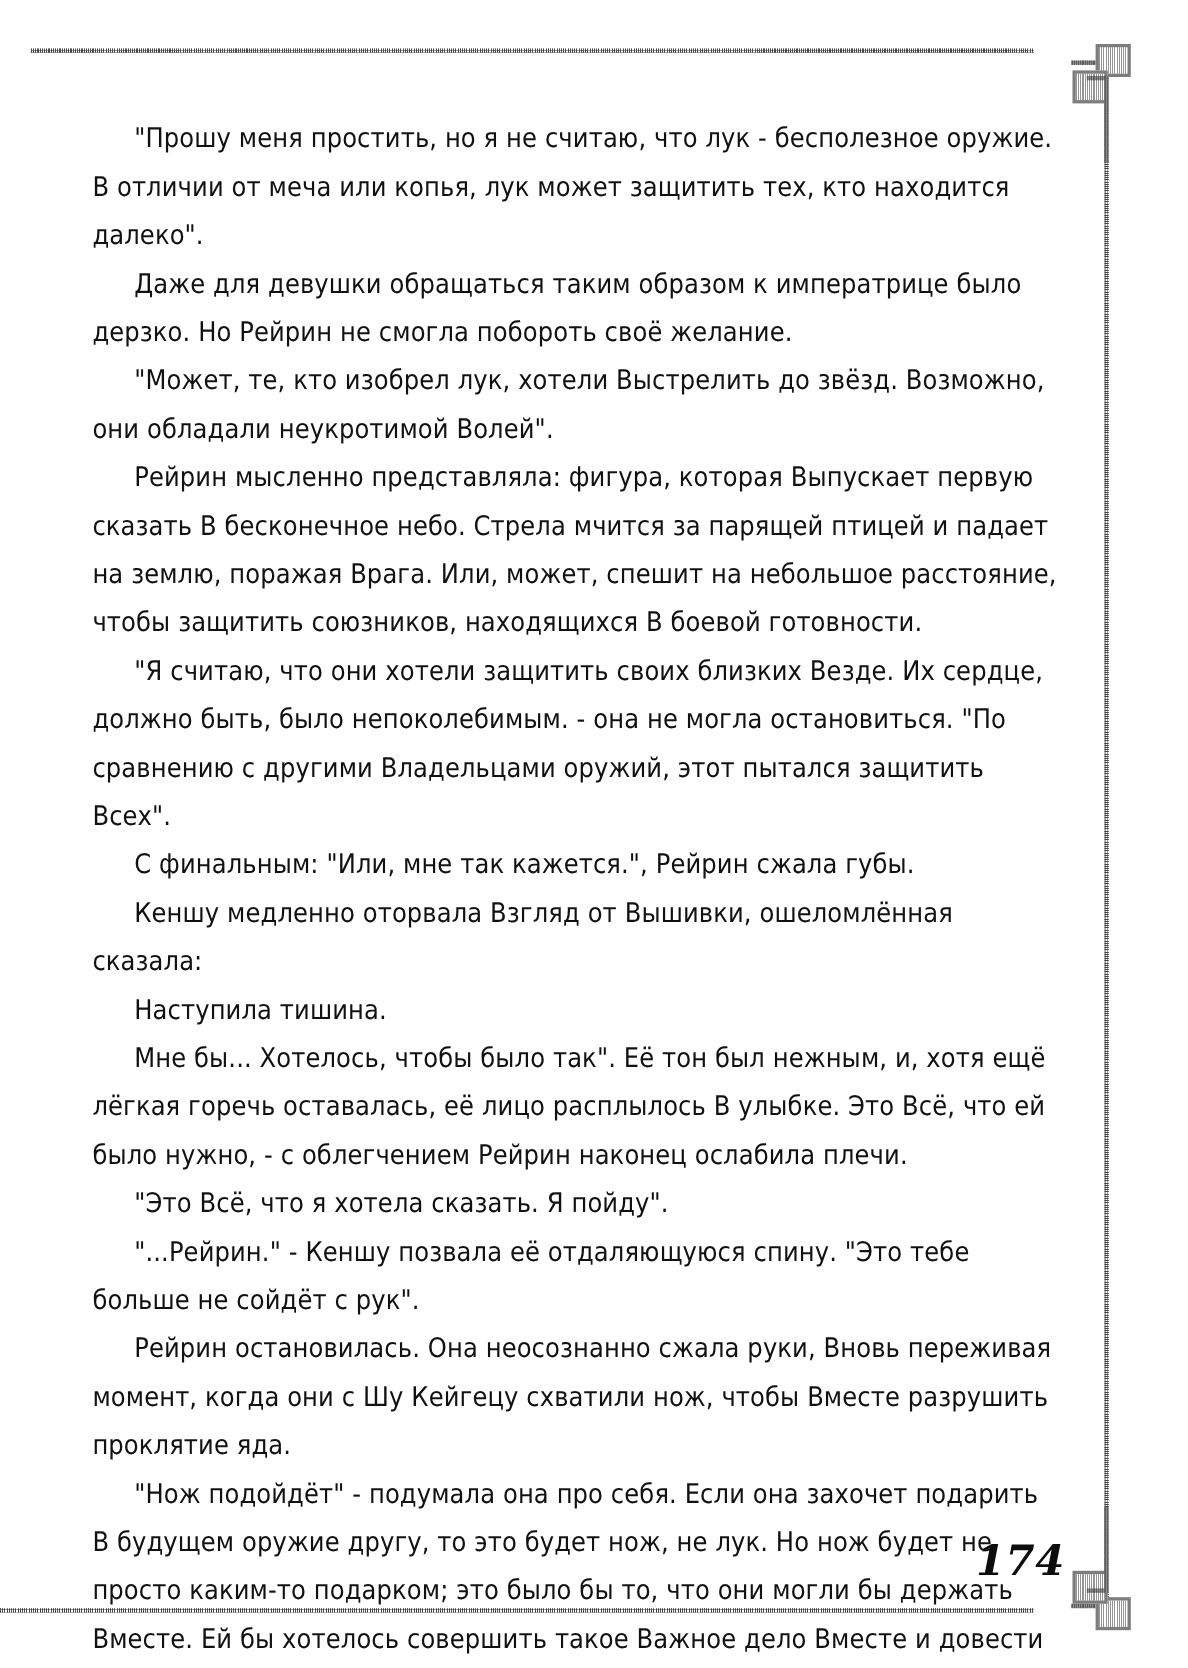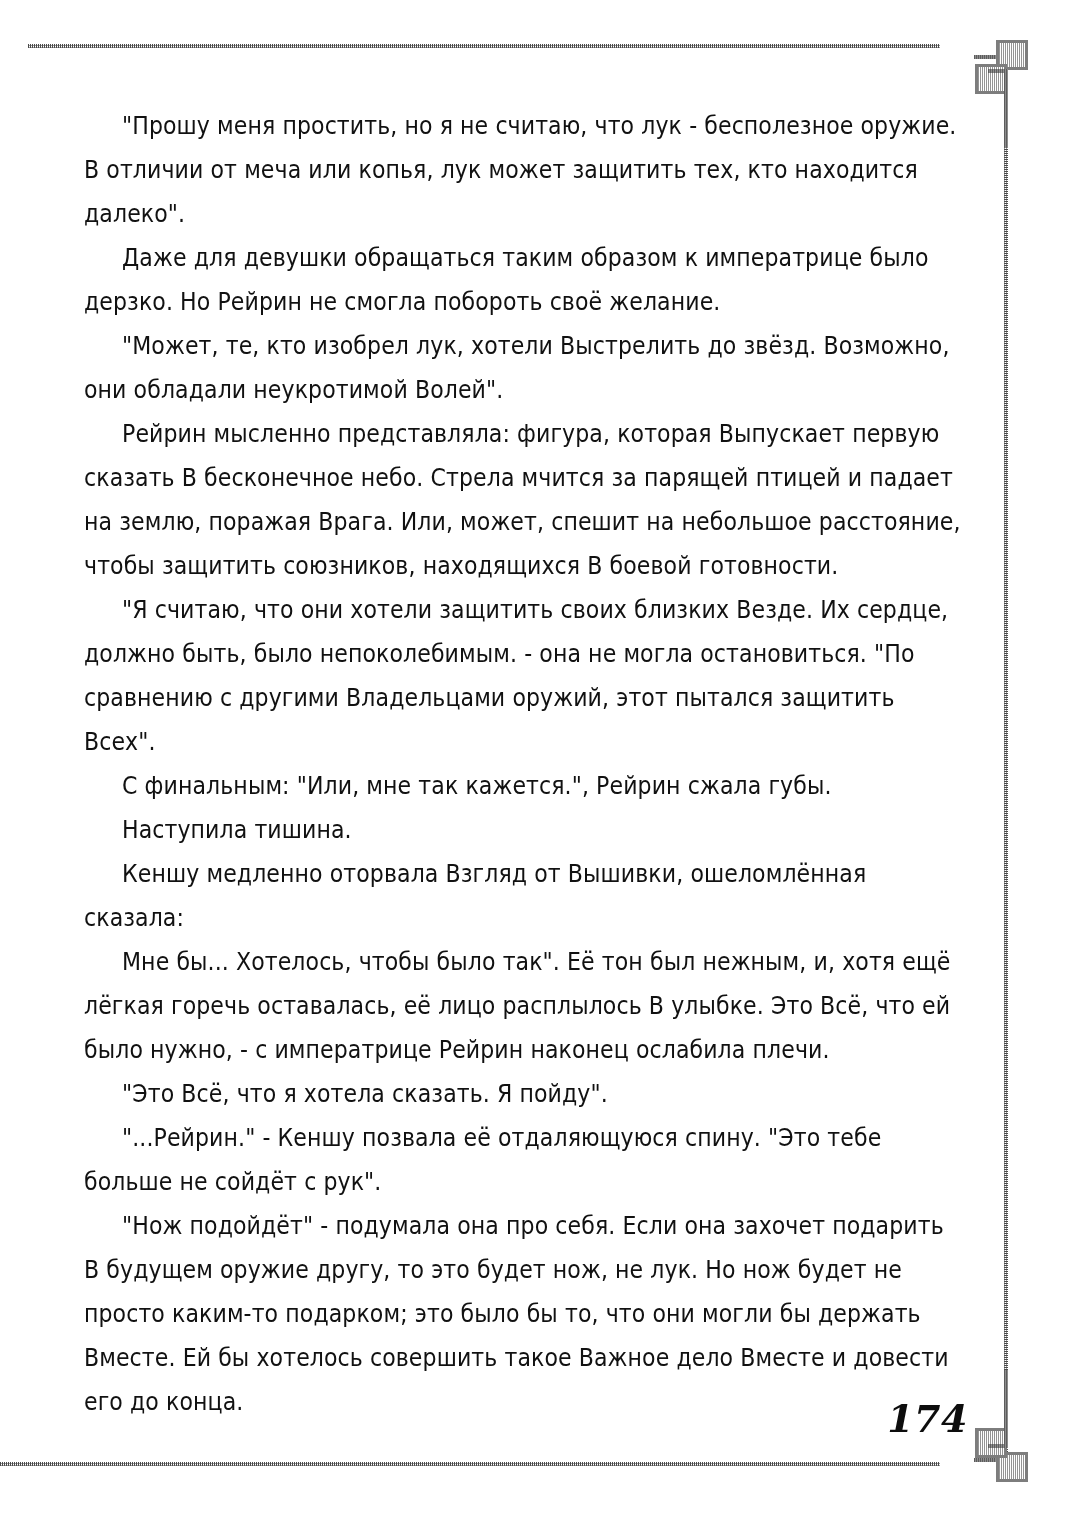--- a/index.html
+++ b/index.html
@@ -153,23 +153,24 @@
     <div class="orn-seg seg-v"></div>
   </div>
 
   <div class="body-text">
       <p class="para">"Прошу меня простить, но я не считаю, что лук ‑ бесполезное оружие. В отличии от меча или копья, лук может защитить тех, кто находится далеко".</p>
       <p class="para">Даже для девушки обращаться таким образом к императрице было дерзко. Но Рейрин не смогла побороть своё желание.</p>
       <p class="para">"Может, те, кто изобрел лук, хотели Выстрелить до звёзд. Возможно, они обладали неукротимой Волей".</p>
       <p class="para">Рейрин мысленно представляла: фигура, которая Выпускает первую сказать В бесконечное небо. Стрела мчится за парящей птицей и падает на землю, поражая Врага. Или, может, спешит на небольшое расстояние, чтобы защитить союзников, находящихся В боевой готовности.</p>
       <p class="para">"Я считаю, что они хотели защитить своих близких Везде. Их сердце, должно быть, было непоколебимым. ‑ она не могла остановиться. "По сравнению с другими Владельцами оружий, этот пытался защитить Всех".</p>
       <p class="para">С финальным: "Или, мне так кажется.", Рейрин сжала губы.</p>
+      <p class="para">Кеншу медленно оторвала Взгляд от Вышивки, ошеломлённая сказала:</p>
       <p class="para">Наступила тишина.</p>
-      <p class="para">Кеншу медленно оторвала Взгляд от Вышивки, ошеломлённая сказала:</p>
-      <p class="para">Мне бы... Хотелось, чтобы было так". Её тон был нежным, и, хотя ещё лёгкая горечь оставалась, её лицо расплылось В улыбке. Это Всё, что ей было нужно, ‑ с императрице Рейрин наконец ослабила плечи.</p>
+      <p class="para">Мне бы... Хотелось, чтобы было так". Её тон был нежным, и, хотя ещё лёгкая горечь оставалась, её лицо расплылось В улыбке. Это Всё, что ей было нужно, ‑ с облегчением Рейрин наконец ослабила плечи.</p>
       <p class="para">"Это Всё, что я хотела сказать. Я пойду".</p>
       <p class="para">"...Рейрин." ‑ Кеншу позвала её отдаляющуюся спину. "Это тебе больше не сойдёт с рук".</p>
+      <p class="para">Рейрин остановилась. Она неосознанно сжала руки, Вновь переживая момент, когда они с Шу Кейгецу схватили нож, чтобы Вместе разрушить проклятие яда.</p>
       <p class="para">"Нож подойдёт" ‑ подумала она про себя. Если она захочет подарить В будущем оружие другу, то это будет нож, не лук. Но нож будет не просто каким‑то подарком; это было бы то, что они могли бы держать Вместе. Ей бы хотелось совершить такое Важное дело Вместе и довести его до конца.</p>
     </div>
 
   <div class="page-number">174</div>
 
 </div>
 
 </body></html>

